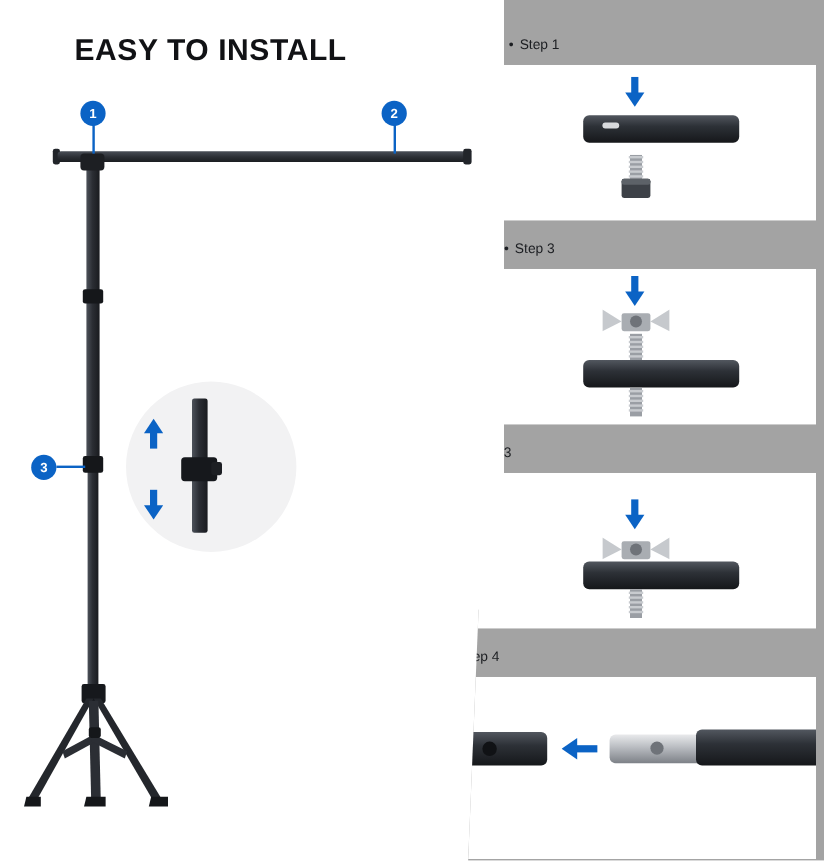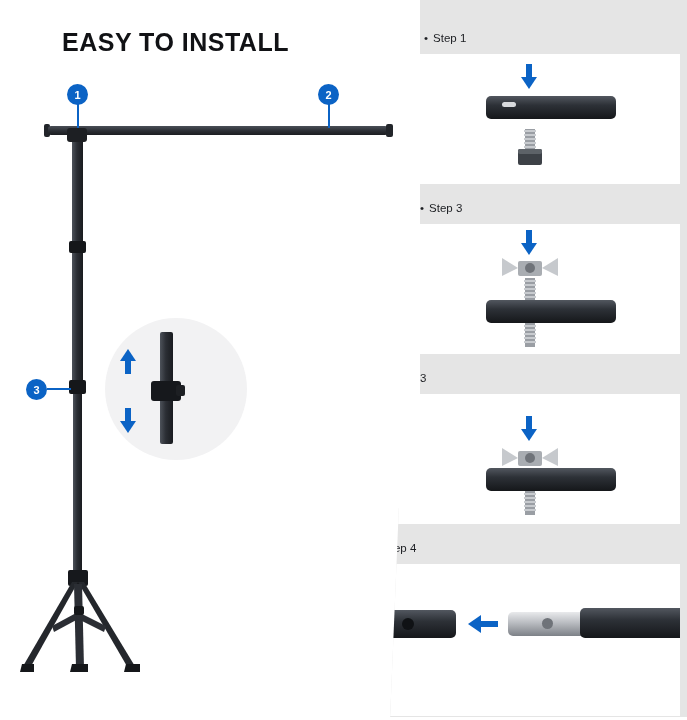--- a/index.html
+++ b/index.html
@@ -148,21 +148,21 @@
   .arrow-up, .arrow-down {
     position: absolute;
     z-index: 4;
   }
 
   
   #right-panel {
     position: absolute;
     left: 390px; top: 0;
     width: 297px; height: 717px;
-    background: #e5e5e5;
+    background: #a3a3a3;
     clip-path: polygon(30px 0, 297px 0, 297px 720px, 0px 720px);
   }
   .step-card {
     position: absolute;
     background: #ffffff;
     left: 0;
     width: 290px;
   }
   .step-label {
     position: absolute;

